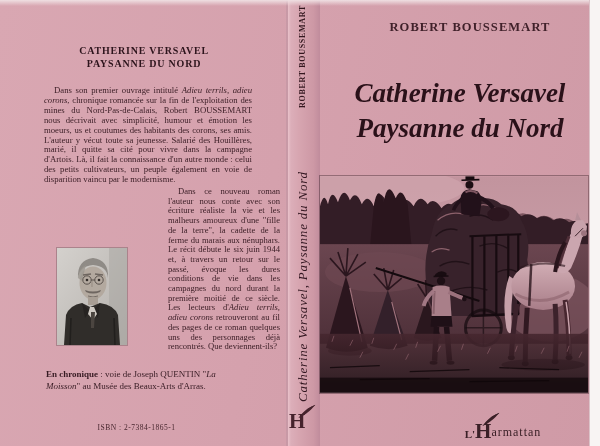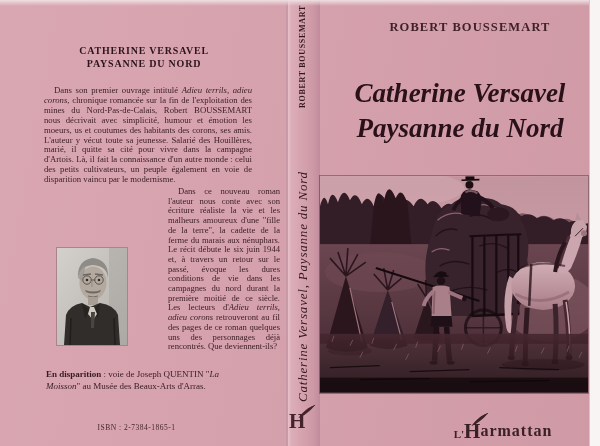--- a/index.html
+++ b/index.html
@@ -45,21 +45,21 @@
                 font-weight:bold;font-size:12.5px;letter-spacing:1.1px;color:#40212a;}
   .front-title{position:absolute;left:10px;top:76px;width:260px;text-align:center;
                font-style:italic;font-weight:bold;font-size:27px;line-height:35px;color:#2a1119;}
   .harvest{position:absolute;left:0;top:176px;width:268px;height:217px;
            box-shadow:0 0 0 1px rgba(30,12,18,.35);}
   .pub{position:absolute;left:103px;top:411px;width:160px;height:32px;color:#3b2027;
        display:flex;align-items:flex-end;justify-content:center;}
   .pub .lh-l{font-size:11px;font-weight:bold;padding-bottom:3px;}
   .pub .lh-H{font-size:21px;font-weight:bold;position:relative;line-height:21px;padding-bottom:1px;}
   .pub .lh-H .feather{position:absolute;left:7px;top:-9px;}
-  .pub .lh-rest{font-size:16px;font-weight:bold;letter-spacing:1px;padding-bottom:3px;}
+  .pub .lh-rest{font-size:12px;font-weight:normal;letter-spacing:1px;padding-bottom:3px;}
 </style>
 </head>
 <body>
 
 <div class="cover">
 
   <div class="back">
     <div class="back-title">
       <div>CATHERINE VERSAVEL</div>
       <div>PAYSANNE DU NORD</div>
@@ -93,21 +93,21 @@
         <path d="M7,97 L9,67 Q13,57 25,55 L33,59 L43,55 Q57,57 61,67 L63,97 Z" fill="#302d2a"></path>
         <path d="M25,55 L33,63 L28,70 Z M43,55 L35,63 L41,70 Z" fill="#262321"></path>
         <path d="M33,59 L31,66 L36,72 L40,66 L37,59 Z" fill="#cfcac3"></path>
         <path d="M34,64 L38,64 L37,80 L34,80 Z" fill="#4b4540"></path>
         <path d="M14,70 L13,97 M57,70 L58,97" stroke="#211f1d" stroke-width="1.5"></path>
       </svg>
     </div>
 
     <div class="p2"><span>Dans ce nouveau roman l'auteur nous conte avec son écriture réaliste la vie et les malheurs amoureux d'une "fille de la terre", la cadette de la ferme du marais aux nénuphars. Le récit débute le six juin 1944 et, à travers un retour sur le passé, évoque les dures conditions de vie dans les campagnes du nord durant la première moitié de ce siècle. Les lecteurs d'</span><span class="seg-i">Adieu terrils, adieu corons</span><span> retrouveront au fil des pages de ce roman quelques uns des personnages déjà rencontrés. Que deviennent-ils?</span></div>
 
-    <div class="credit"><span class="seg-b">En disparition</span><span> : voie de Joseph QUENTIN "</span><span class="seg-i">La Moisson</span><span>" au Musée des Beaux-Arts d'Arras.</span></div>
+    <div class="credit"><span class="seg-b">En chronique</span><span> : voie de Joseph QUENTIN "</span><span class="seg-i">La Moisson</span><span>" au Musée des Beaux-Arts d'Arras.</span></div>
 
     <div class="isbn">ISBN : 2-7384-1865-1</div>
   </div>
 
   <div class="spine-crease-l"></div>
   <div class="spine">
     <div class="spine-rotor">
       <span class="spine-title">Catherine Versavel, Paysanne du Nord</span>
       <span class="spine-author">ROBERT BOUSSEMART</span>
     </div>

